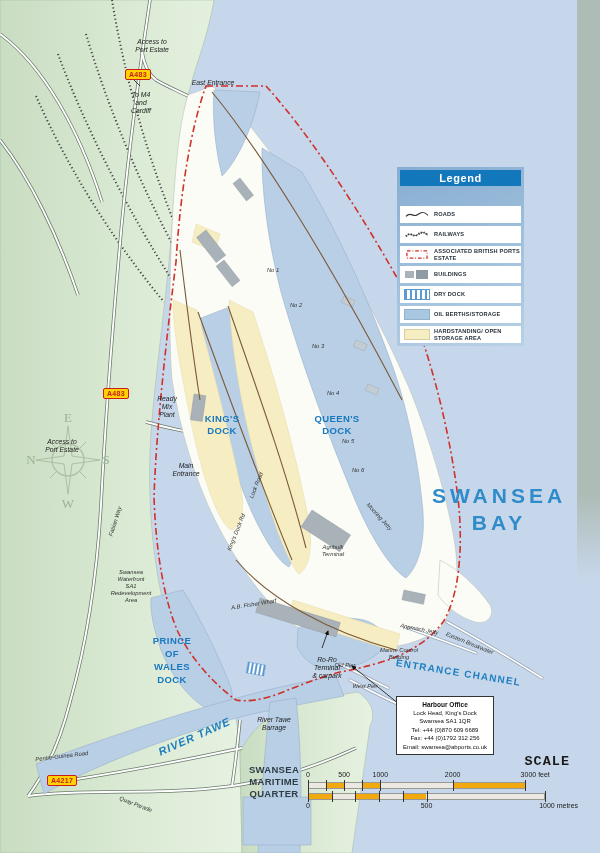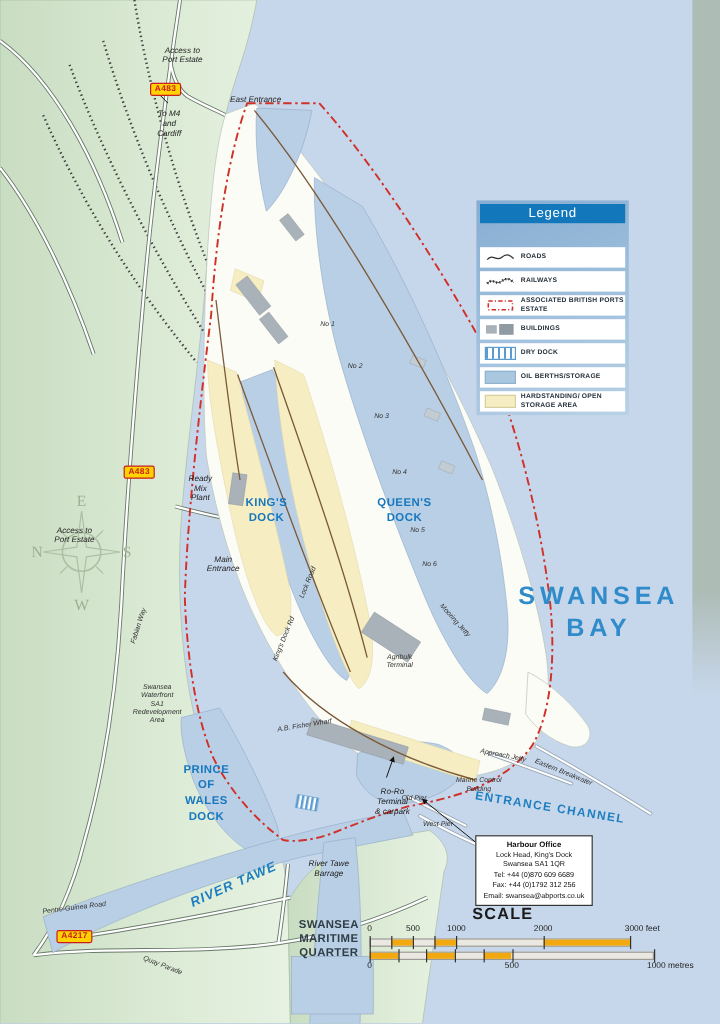--- a/index.html
+++ b/index.html
@@ -11,42 +11,42 @@
   .c-bay{font-weight:bold;font-size:21px;fill:#2f8bc9;text-anchor:middle;letter-spacing:4px;}
   .c-channel{font-weight:bold;font-size:10px;fill:#1e7fc0;letter-spacing:1.2px;text-anchor:middle;}
   .c-river{font-weight:bold;font-style:italic;font-size:11px;fill:#1e7fc0;letter-spacing:1px;text-anchor:middle;}
   .c-dark{font-weight:bold;font-size:9.5px;fill:#2e3d46;text-anchor:middle;letter-spacing:.3px;}
   .c-small{font-style:italic;font-size:6.8px;fill:#1c1c1c;text-anchor:middle;}
   .c-tiny{font-style:italic;font-size:5.8px;fill:#333;text-anchor:middle;}
   .c-compass{font-family:"Liberation Serif",serif;font-size:13px;fill:#9cb394;text-anchor:middle;}
   
   #legend{position:absolute;left:397px;top:167px;width:127px;
           background:linear-gradient(160deg,#86add2,#b8d1e5);padding:3px;box-sizing:border-box;}
-  .legend-title{background:#1278bb;color:#fff;font-weight:normal;font-size:11px;text-align:center;
+  .legend-title{background:#1278bb;color:#fff;font-weight:bold;font-size:11px;text-align:center;
                 padding:2px 0;letter-spacing:.6px;margin-bottom:20px;}
   .legend-row{background:#fff;display:flex;align-items:center;margin-bottom:3px;min-height:15px;padding:1px 1px;}
   .legend-row:last-child{margin-bottom:0;}
   .sw{width:26px;height:11px;flex:0 0 26px;margin:0 4px 0 3px;position:relative;}
   .sw svg{display:block;width:26px;height:11px;}
   .sw.oilberth{background:#a9c7de;border:1px solid #8fb3cf;box-sizing:border-box;}
   .sw.hardstanding{background:#f6eec2;border:1px solid #d8cf9e;box-sizing:border-box;}
   .sw.drydock{background:repeating-linear-gradient(90deg,#5b9bd0 0 2px,#fff 2px 5px);
               border:1px solid #5b9bd0;box-sizing:border-box;}
   .sw.buildings{background:transparent;}
   .sw.buildings::before{content:"";position:absolute;left:1px;top:2px;width:9px;height:7px;background:#a9b2b8;}
   .sw.buildings::after{content:"";position:absolute;left:12px;top:1px;width:12px;height:9px;background:#8f9aa2;}
   .legend-label{font-size:5.6px;line-height:1.2;color:#25303a;letter-spacing:.2px;font-weight:bold;}
   
   #infobox{position:absolute;left:396px;top:696px;width:98px;background:#fff;border:1px solid #333;
            padding:3px 2px;box-sizing:border-box;text-align:center;font-size:6px;line-height:1.4;color:#111;}
   #info-lines div:first-child{font-weight:bold;font-size:6.5px;}
   
   #scalebox{position:absolute;left:296px;top:754px;width:302px;height:68px;}
-  .scale-title{text-align:center;transform:translateX(-28px);font-weight:bold;font-size:13.5px;
-               color:#1a1a1a;letter-spacing:1px;}
+  .scale-title{text-align:right;transform:translateX(-28px);font-weight:bold;font-size:13.5px;
+               color:#1a1a1a;letter-spacing:1px;font-family:Liberation Mono, monospace;}
   #scale-canvas{position:relative;width:302px;height:50px;}
   .sc-bar{position:absolute;height:7px;background:#eae8e0;border:1px solid #9a9a95;box-sizing:border-box;}
   .sc-seg{position:absolute;height:5px;background:#f2a90f;}
   .sc-tick{position:absolute;width:1px;height:11px;background:#333;}
   .sc-lab{position:absolute;font-size:7px;color:#1a1a1a;transform:translateX(-50%);white-space:nowrap;}
   .sc-lab.end{transform:translateX(-15%);}
   
   .badge{position:absolute;background:#ffd200;border:1px solid #c81e1e;color:#c81e1e;font-weight:bold;
          font-size:7px;padding:0 3px;line-height:9px;border-radius:2px;letter-spacing:.3px;}
 </style>

